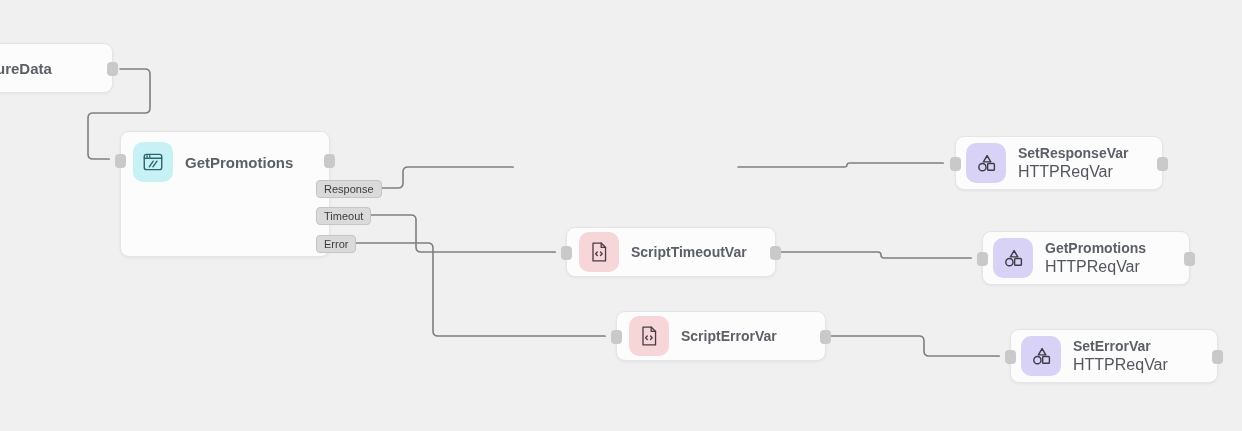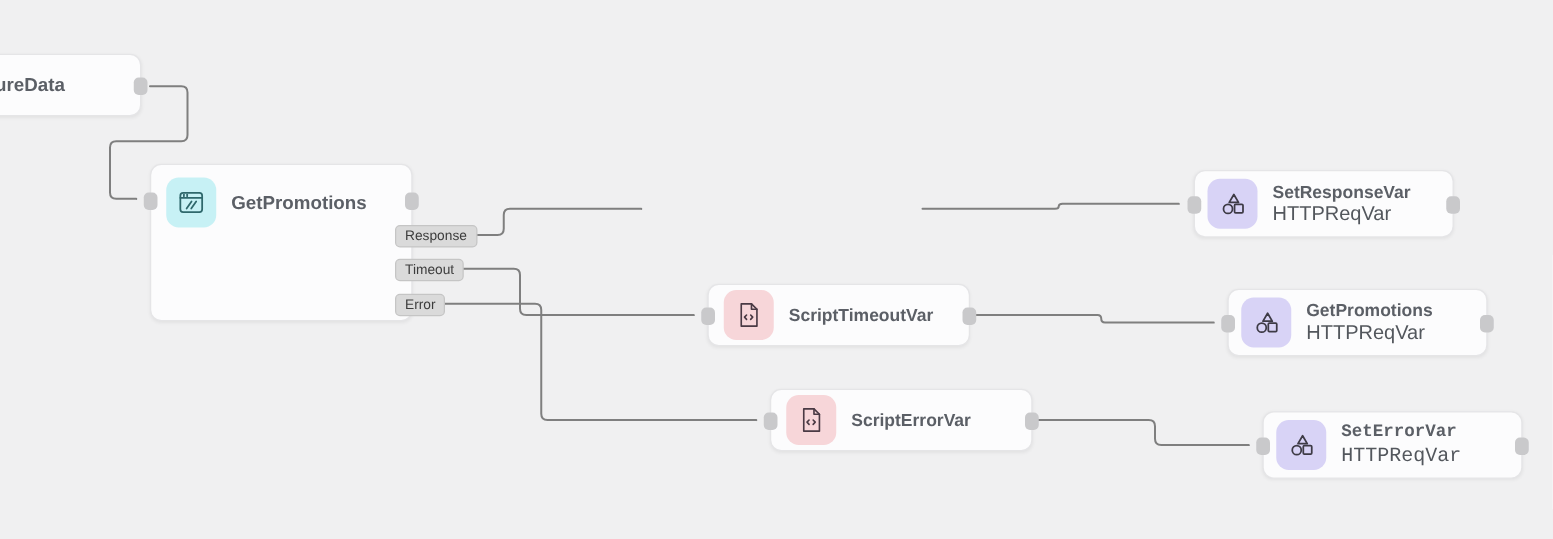--- a/index.html
+++ b/index.html
@@ -178,21 +178,21 @@
       <div class="text-col">
         <div class="node-title title-sm">GetPromotions</div>
         <div class="node-subtitle">HTTPReqVar</div>
       </div>
     </div>
     <div class="port" style="left:-6px;top:20px;"></div>
     <div class="port" style="right:-6px;top:20px;"></div>
   </div>
 
   <div class="node" style="left:1010px;top:329px;width:208px;height:54px;">
-    <div class="node-header center" style="padding:0 10px;font-family:Liberation Mono, monospace;">
+    <div class="node-header center" style="padding:0 10px;">
       <div class="icon-box icon-purple">
         <svg width="24" height="24" viewBox="0 0 22 22" fill="none" stroke="#3e3b46" stroke-width="1.3" stroke-linecap="round" stroke-linejoin="round">
           <path d="M12 4.2 L15.4 10 H8.6 Z"></path>
           <circle cx="7.7" cy="14.8" r="3.3"></circle>
           <rect x="12.5" y="11.5" width="6.2" height="6.2" rx="0.8"></rect>
         </svg>
       </div>
       <div class="text-col">
         <div class="node-title title-sm">SetErrorVar</div>
         <div class="node-subtitle">HTTPReqVar</div>

